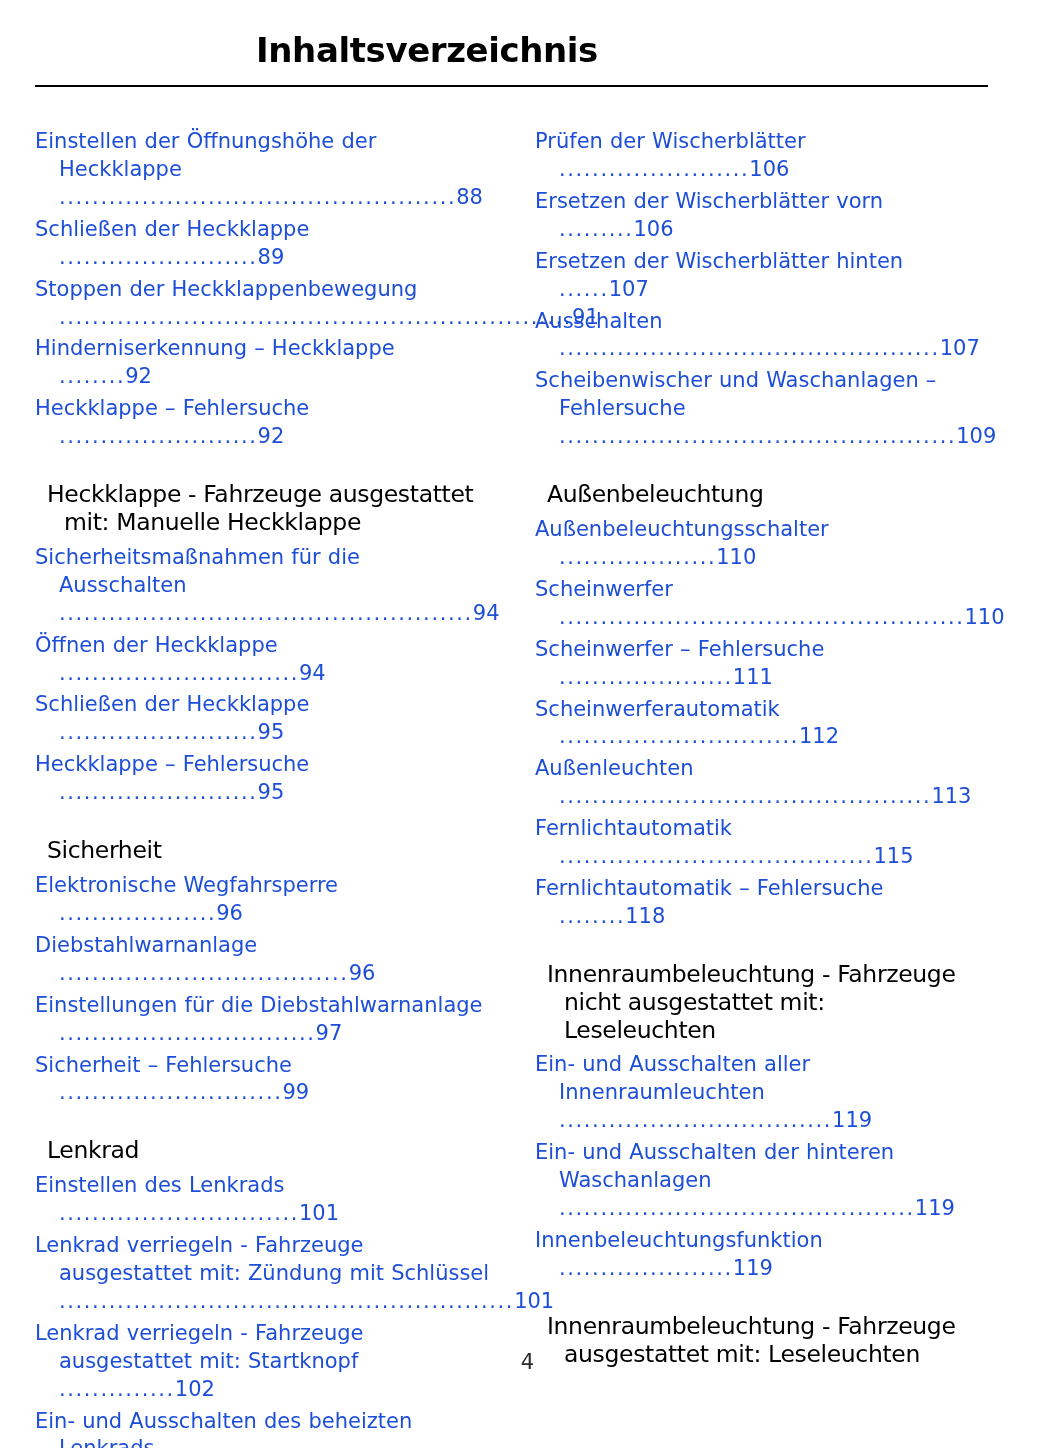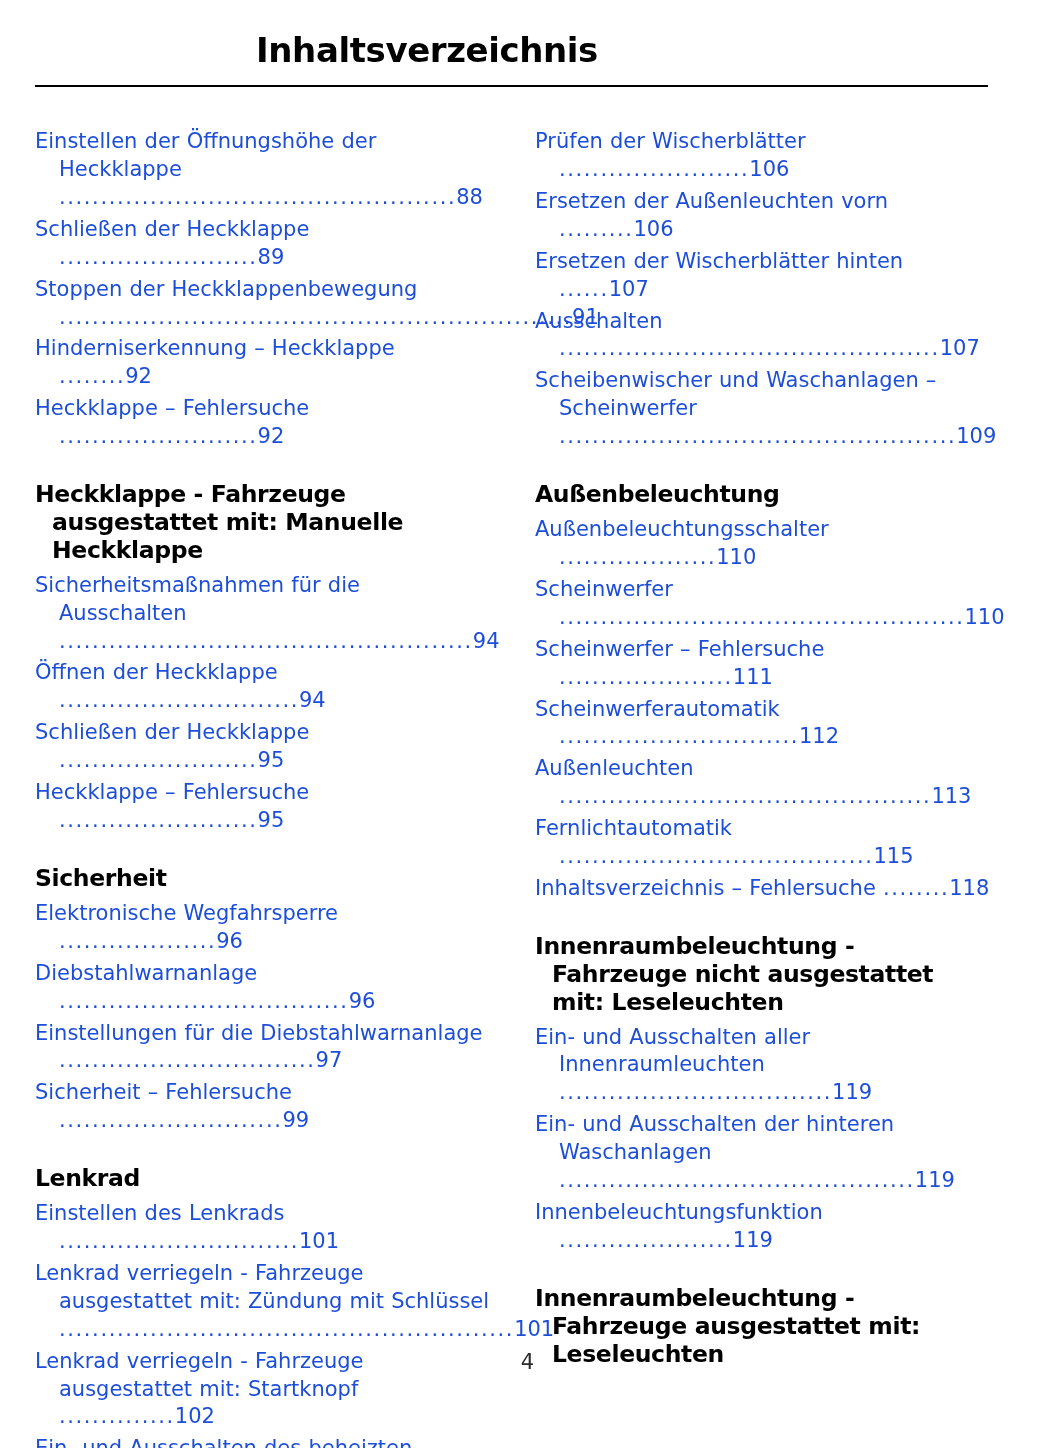--- a/index.html
+++ b/index.html
@@ -55,27 +55,27 @@
   }
   .col {
     width: 455px;
     flex: 0 0 455px;
   }
   .col-left  { margin-right: 45px; }
 
   
   .section-heading {
     font-size: 23.5px;
-    font-weight: bold;
+    font-weight: normal;
     line-height: 1.185;
     color: #000000;
     letter-spacing: -0.35px;
     padding-left: 17px;
     text-indent: -17px;
-    margin: 0;
+    margin: 12px;
   }
   .sec-gap-before { margin-top: 30px; }
   .sec-gap-after  { margin-bottom: 7px; }
 
   
   .toc-entry {
     font-size: 21px;
     line-height: 1.33;
     color: #1d4ed8;
     margin: 0 0 4px 0;
@@ -127,32 +127,32 @@
         <div class="toc-entry"><span>Einstellungen für die Diebstahlwarnanlage </span><span class="leader">...............................</span><span class="pg">97</span></div>
         <div class="toc-entry"><span>Sicherheit – Fehlersuche </span><span class="leader">...........................</span><span class="pg">99</span></div>
         <div class="section-heading sec-gap-before sec-gap-after">Lenkrad</div>
         <div class="toc-entry"><span>Einstellen des Lenkrads </span><span class="leader">.............................</span><span class="pg">101</span></div>
         <div class="toc-entry"><span>Lenkrad verriegeln - Fahrzeuge ausgestattet mit: Zündung mit Schlüssel </span><span class="leader">.......................................................</span><span class="pg">101</span></div>
         <div class="toc-entry"><span>Lenkrad verriegeln - Fahrzeuge ausgestattet mit: Startknopf </span><span class="leader">..............</span><span class="pg">102</span></div>
         <div class="toc-entry"><span>Ein- und Ausschalten des beheizten Lenkrads </span></div>
       </div>
     <div class="col col-right" id="col-right">
         <div class="toc-entry"><span>Prüfen der Wischerblätter </span><span class="leader">.......................</span><span class="pg">106</span></div>
-        <div class="toc-entry"><span>Ersetzen der Außenleuchten vorn </span><span class="leader">.........</span><span class="pg">106</span></div>
+        <div class="toc-entry"><span>Ersetzen der Wischerblätter vorn </span><span class="leader">.........</span><span class="pg">106</span></div>
         <div class="toc-entry"><span>Ersetzen der Wischerblätter hinten </span><span class="leader">......</span><span class="pg">107</span></div>
         <div class="toc-entry"><span>Ausschalten </span><span class="leader">..............................................</span><span class="pg">107</span></div>
-        <div class="toc-entry"><span>Scheibenwischer und Waschanlagen – Scheinwerfer </span><span class="leader">................................................</span><span class="pg">109</span></div>
+        <div class="toc-entry"><span>Scheibenwischer und Waschanlagen – Fehlersuche </span><span class="leader">................................................</span><span class="pg">109</span></div>
         <div class="section-heading sec-gap-before sec-gap-after">Außenbeleuchtung</div>
         <div class="toc-entry"><span>Außenbeleuchtungsschalter </span><span class="leader">...................</span><span class="pg">110</span></div>
         <div class="toc-entry"><span>Scheinwerfer </span><span class="leader">.................................................</span><span class="pg">110</span></div>
         <div class="toc-entry"><span>Scheinwerfer – Fehlersuche </span><span class="leader">.....................</span><span class="pg">111</span></div>
         <div class="toc-entry"><span>Scheinwerferautomatik </span><span class="leader">.............................</span><span class="pg">112</span></div>
         <div class="toc-entry"><span>Außenleuchten </span><span class="leader">.............................................</span><span class="pg">113</span></div>
         <div class="toc-entry"><span>Fernlichtautomatik </span><span class="leader">......................................</span><span class="pg">115</span></div>
-        <div class="toc-entry"><span>Inhaltsverzeichnis – Fehlersuche </span><span class="leader">........</span><span class="pg">118</span></div>
+        <div class="toc-entry"><span>Fernlichtautomatik – Fehlersuche </span><span class="leader">........</span><span class="pg">118</span></div>
         <div class="section-heading sec-gap-before sec-gap-after">Innenraumbeleuchtung - Fahrzeuge nicht ausgestattet mit: Leseleuchten</div>
         <div class="toc-entry"><span>Ein- und Ausschalten aller Innenraumleuchten </span><span class="leader">.................................</span><span class="pg">119</span></div>
         <div class="toc-entry"><span>Ein- und Ausschalten der hinteren Waschanlagen </span><span class="leader">...........................................</span><span class="pg">119</span></div>
         <div class="toc-entry"><span>Innenbeleuchtungsfunktion </span><span class="leader">.....................</span><span class="pg">119</span></div>
         <div class="section-heading sec-gap-before sec-gap-after">Innenraumbeleuchtung - Fahrzeuge ausgestattet mit: Leseleuchten</div>
       </div>
   </div>
 
   <div class="folio">4</div>
 

